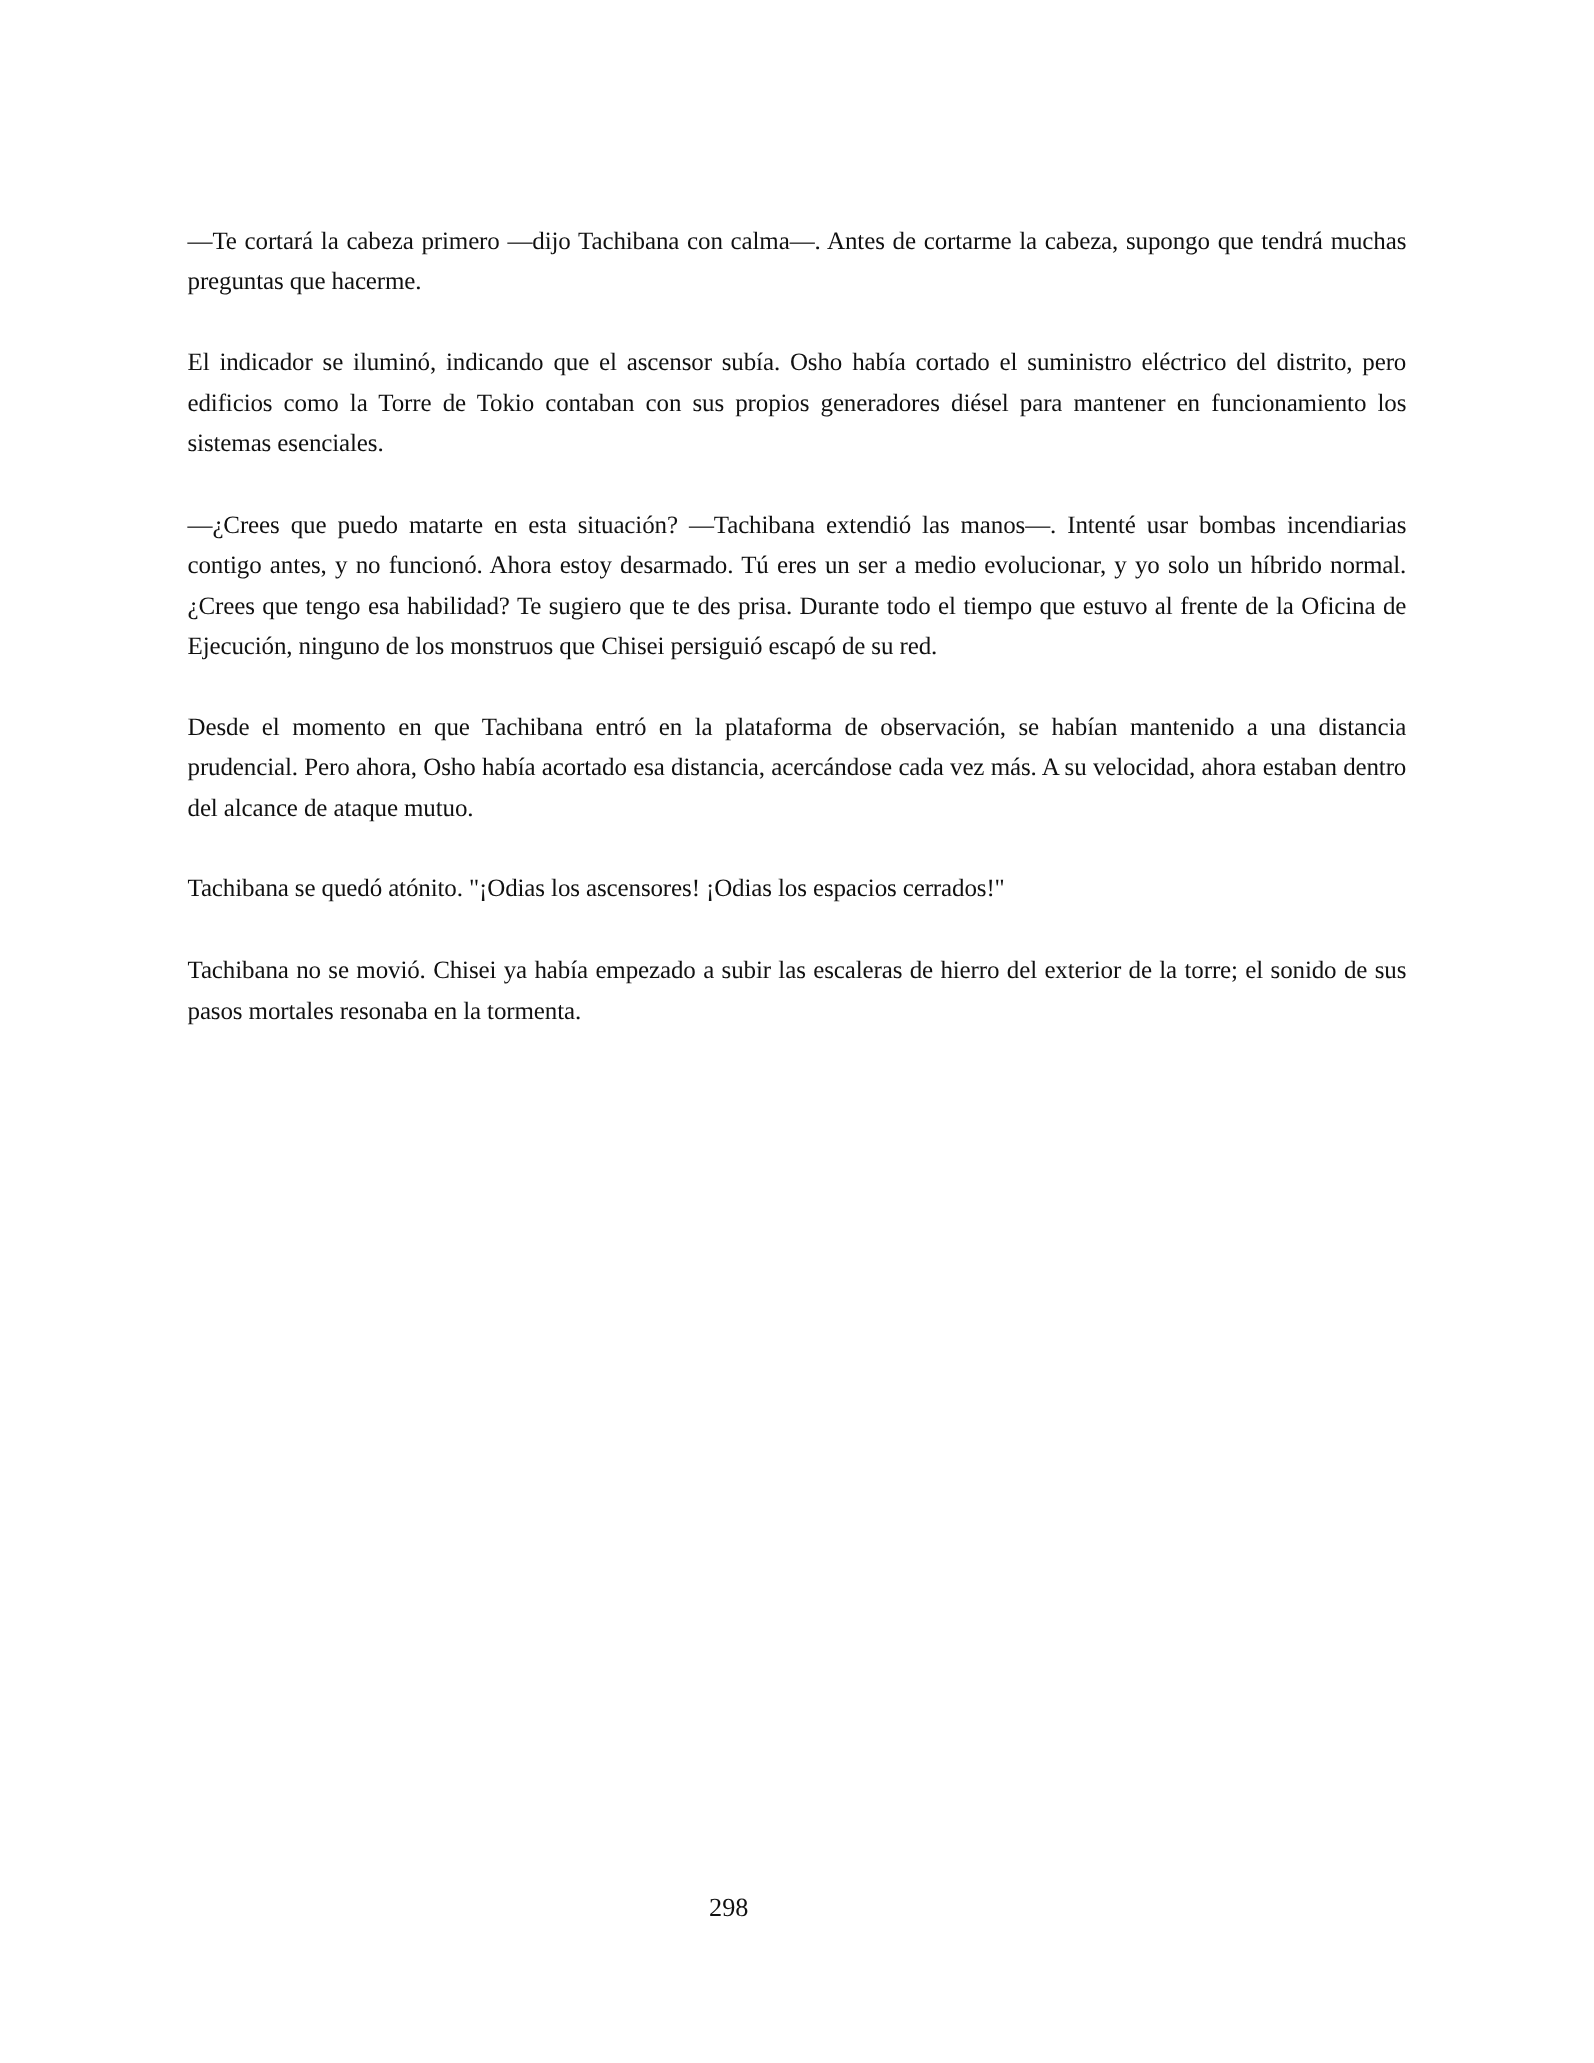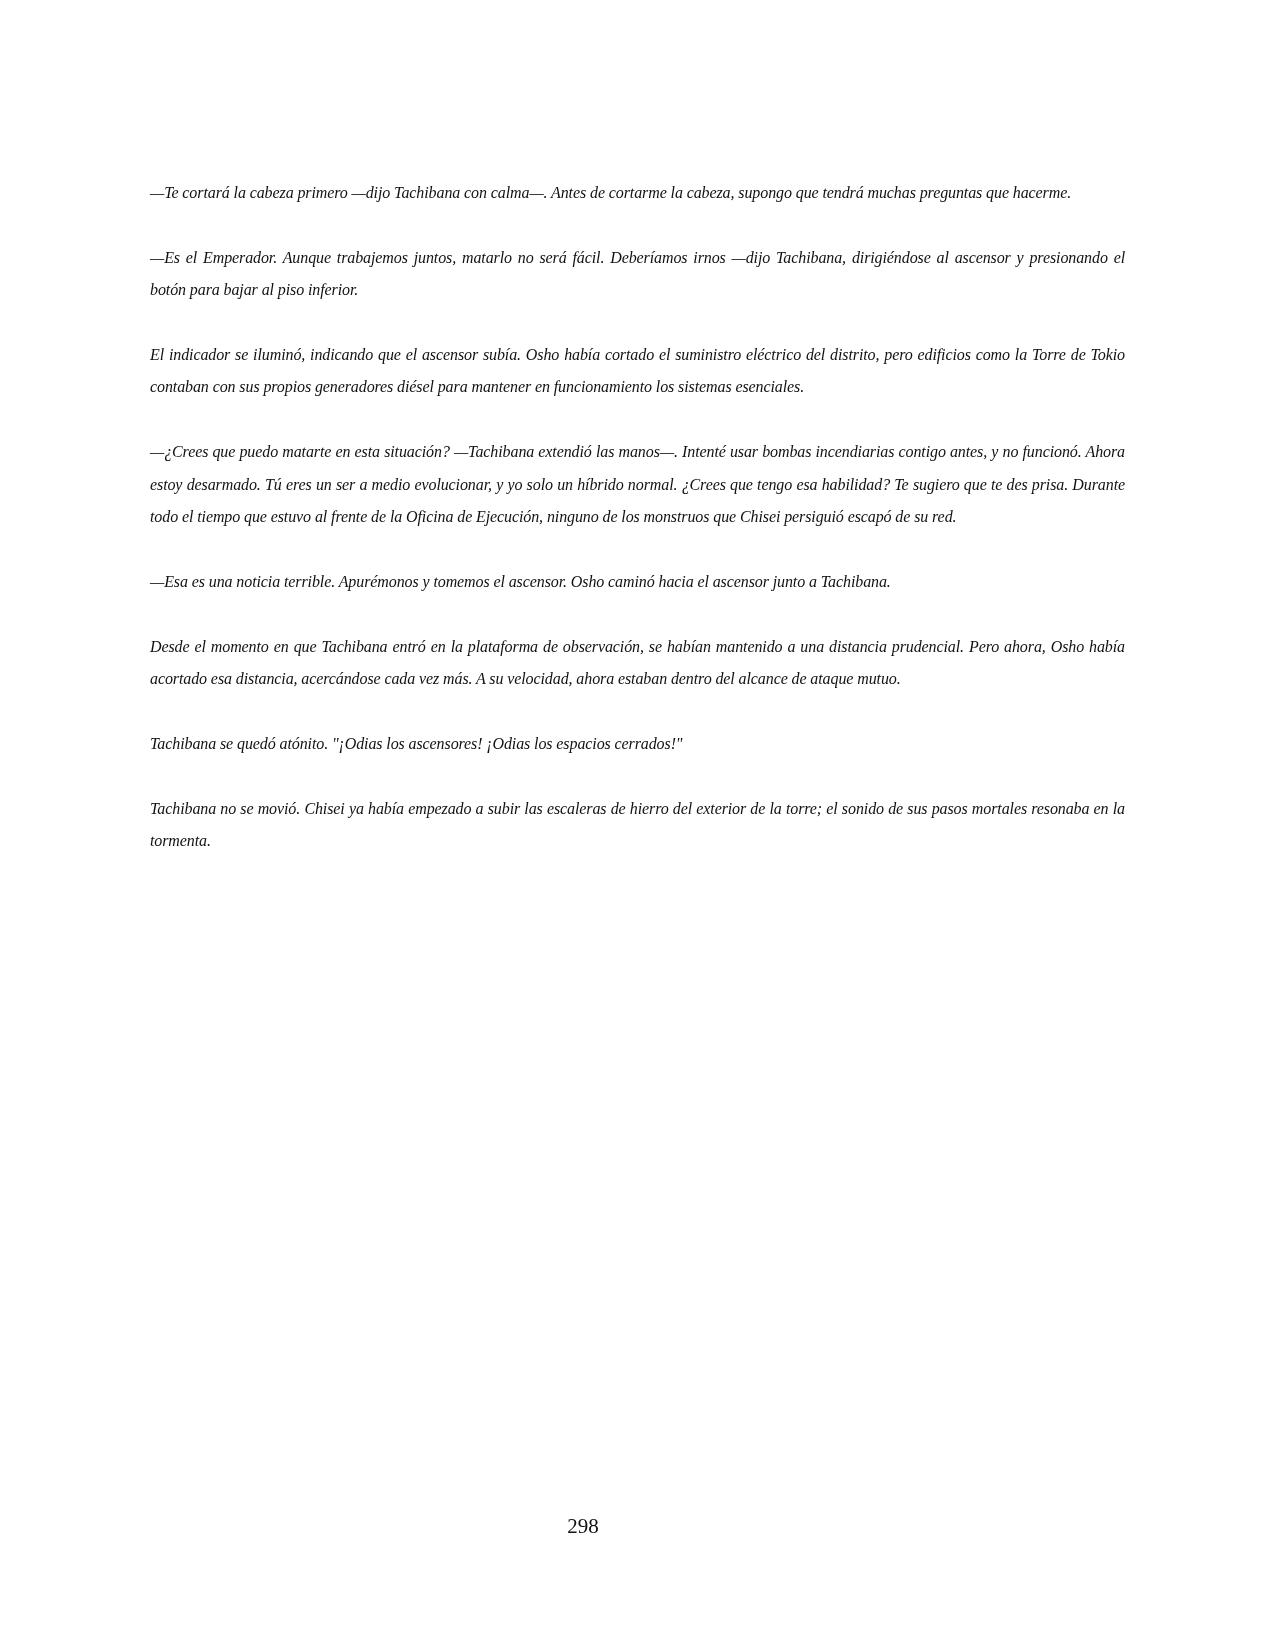--- a/index.html
+++ b/index.html
@@ -16,46 +16,43 @@
       color: #111111;
     }
     .page {
       position: absolute;
       left: 150px;
       top: 177px;
       width: 975px;
     }
     .para {
       margin: 0 0 32.4px 0;
-      font-size: 16px;
+      font-size: 20px;
       line-height: 32.4px;
       text-align: justify;
       letter-spacing: -0.1px;
-      font-style: italic;
     }
     .para.last-short {
       text-align: left;
     }
     .page-number {
       position: absolute;
       left: 0;
       width: 1166px;
       top: 1512px;
       text-align: center;
       font-size: 21px;
       line-height: 28px;
     }
   </style>
 </head>
 <body>
 
 <div class="page">
   <p class="para">—Te cortará la cabeza primero —dijo Tachibana con calma—. Antes de cortarme la cabeza, supongo que tendrá muchas preguntas que hacerme.</p>
-  <p class="para">—Es el Emperador. Aunque trabajemos juntos, matarlo no será fácil. Deberíamos irnos —dijo Tachibana, dirigiéndose al ascensor y presionando el botón para bajar al piso inferior.</p>
   <p class="para">El indicador se iluminó, indicando que el ascensor subía. Osho había cortado el suministro eléctrico del distrito, pero edificios como la Torre de Tokio contaban con sus propios generadores diésel para mantener en funcionamiento los sistemas esenciales.</p>
   <p class="para">—¿Crees que puedo matarte en esta situación? —Tachibana extendió las manos—. Intenté usar bombas incendiarias contigo antes, y no funcionó. Ahora estoy desarmado. Tú eres un ser a medio evolucionar, y yo solo un híbrido normal. ¿Crees que tengo esa habilidad? Te sugiero que te des prisa. Durante todo el tiempo que estuvo al frente de la Oficina de Ejecución, ninguno de los monstruos que Chisei persiguió escapó de su red.</p>
-  <p class="para">—Esa es una noticia terrible. Apurémonos y tomemos el ascensor. Osho caminó hacia el ascensor junto a Tachibana.</p>
   <p class="para">Desde el momento en que Tachibana entró en la plataforma de observación, se habían mantenido a una distancia prudencial. Pero ahora, Osho había acortado esa distancia, acercándose cada vez más. A su velocidad, ahora estaban dentro del alcance de ataque mutuo.</p>
   <p class="para last-short">Tachibana se quedó atónito. "¡Odias los ascensores! ¡Odias los espacios cerrados!"</p>
   <p class="para">Tachibana no se movió. Chisei ya había empezado a subir las escaleras de hierro del exterior de la torre; el sonido de sus pasos mortales resonaba en la tormenta.</p>
 </div>
 
 <div class="page-number">298</div>
 
 </body></html>

